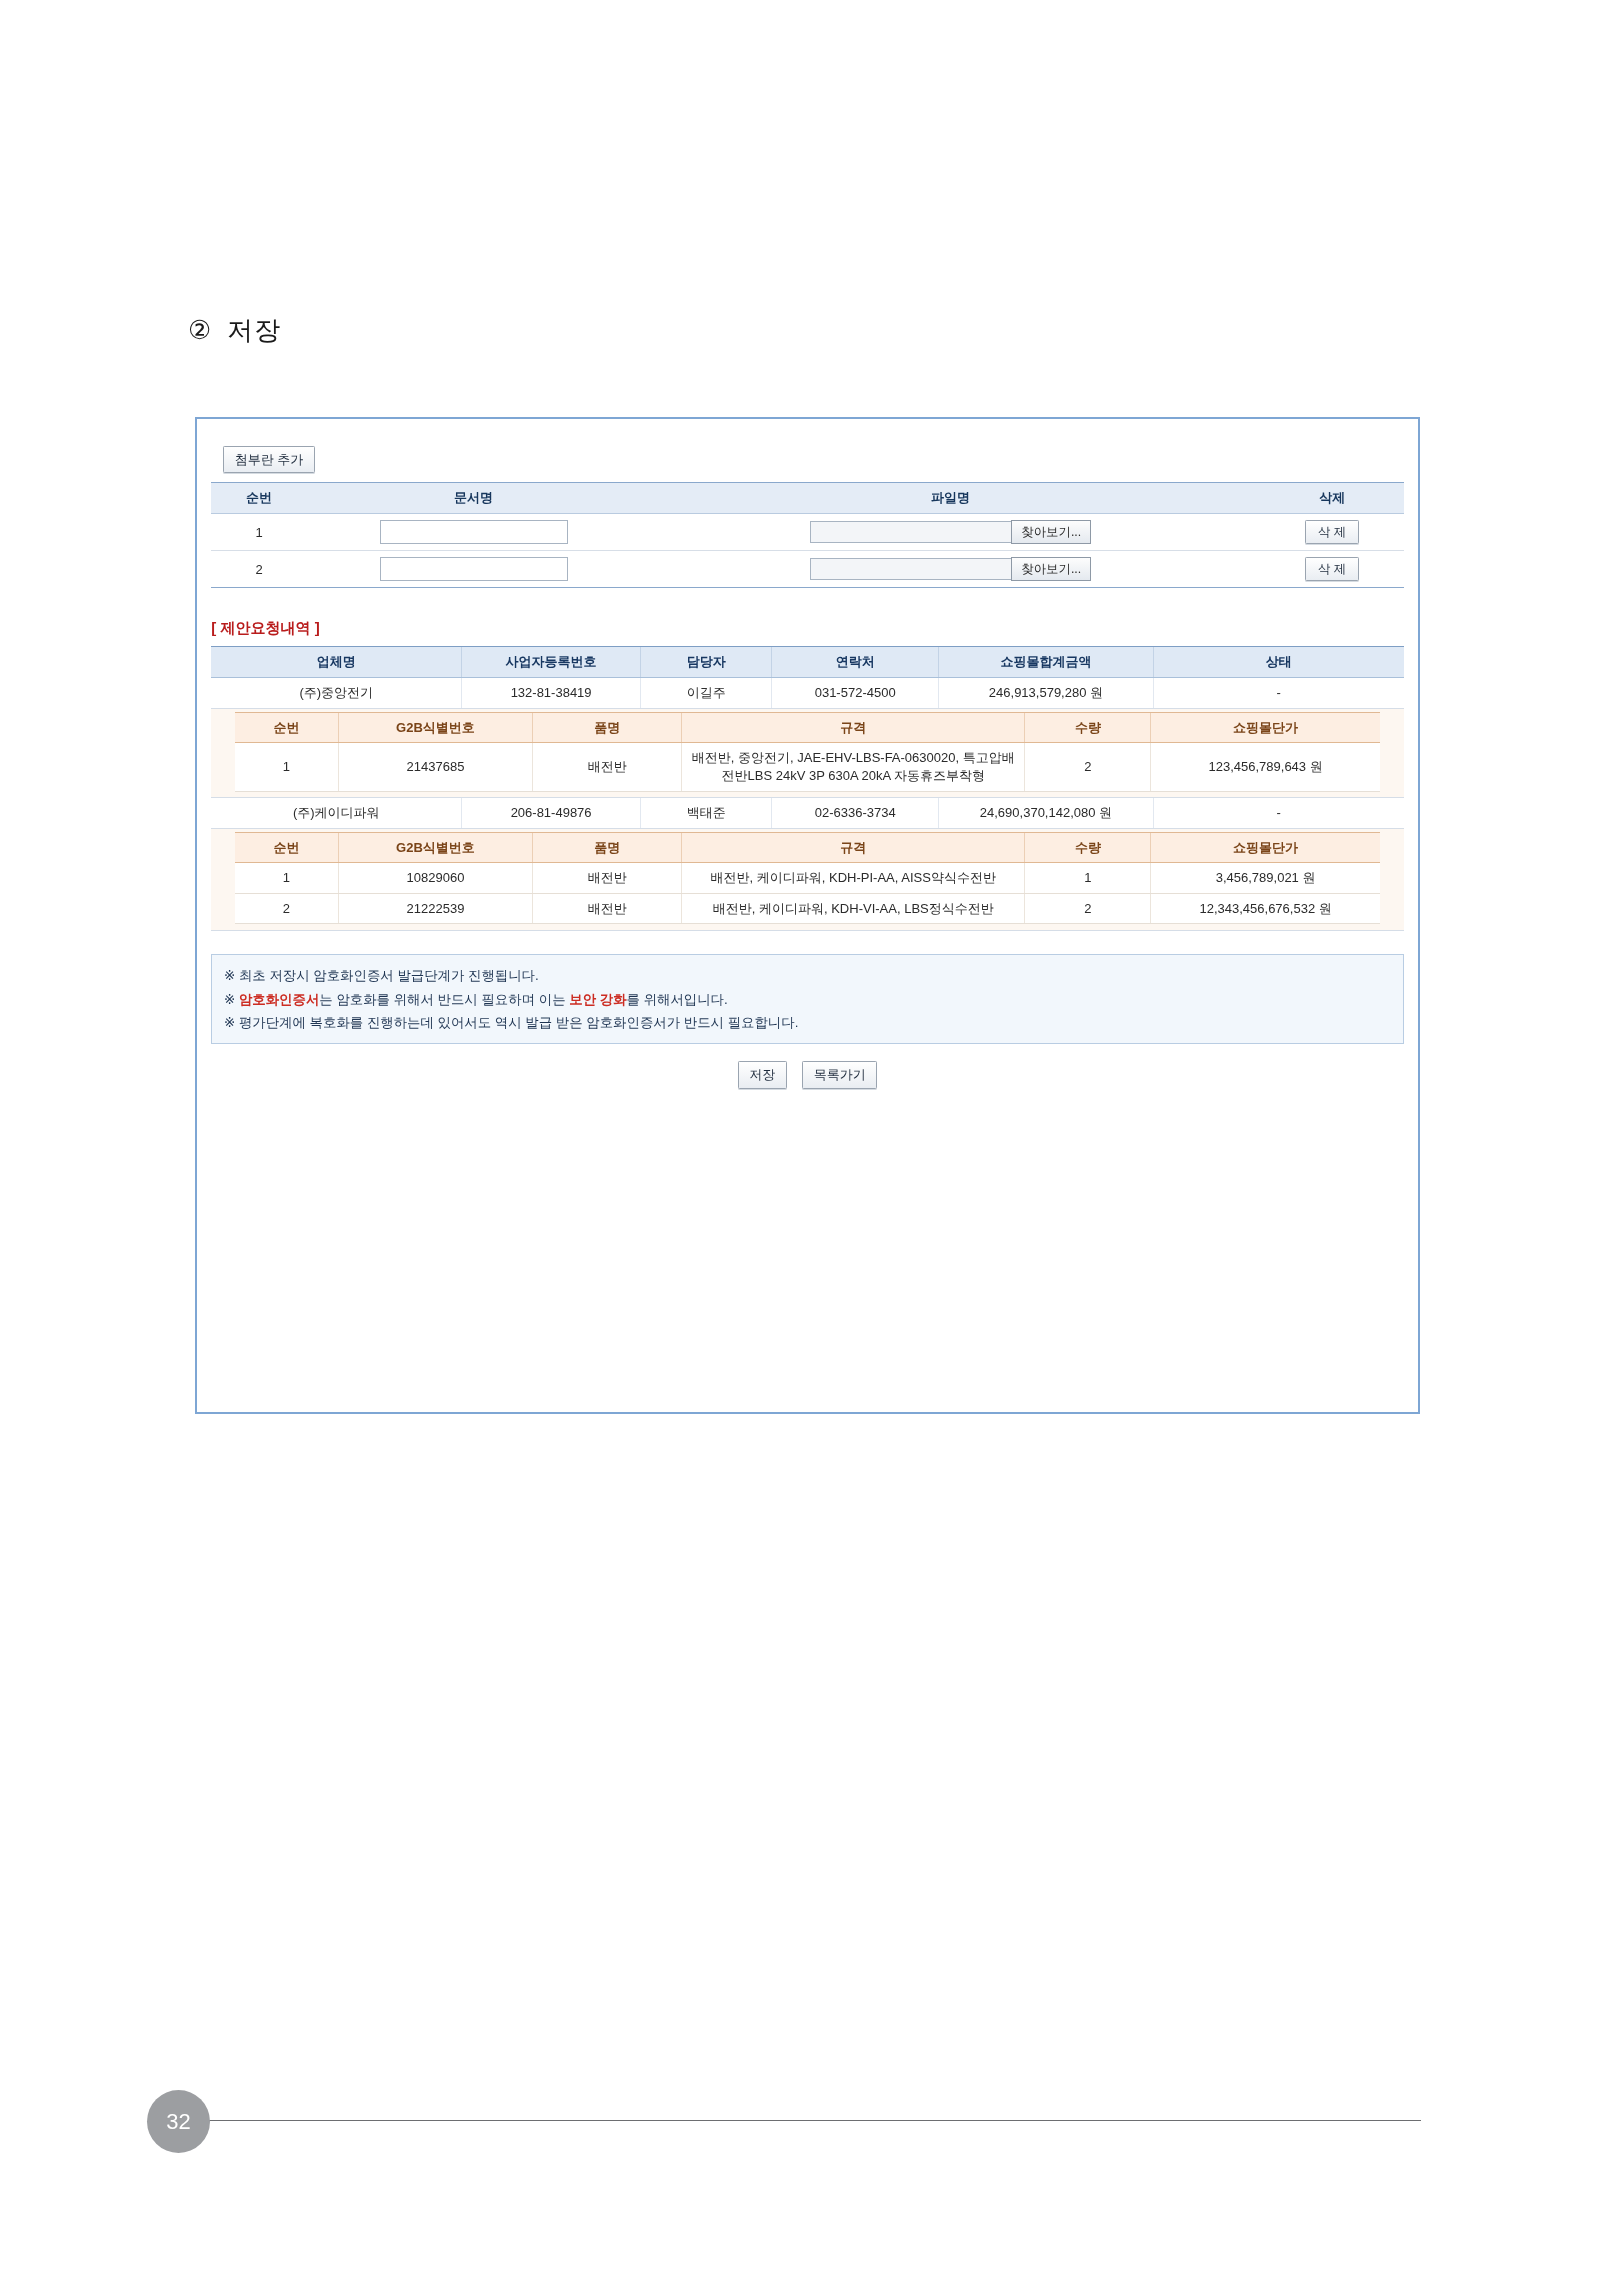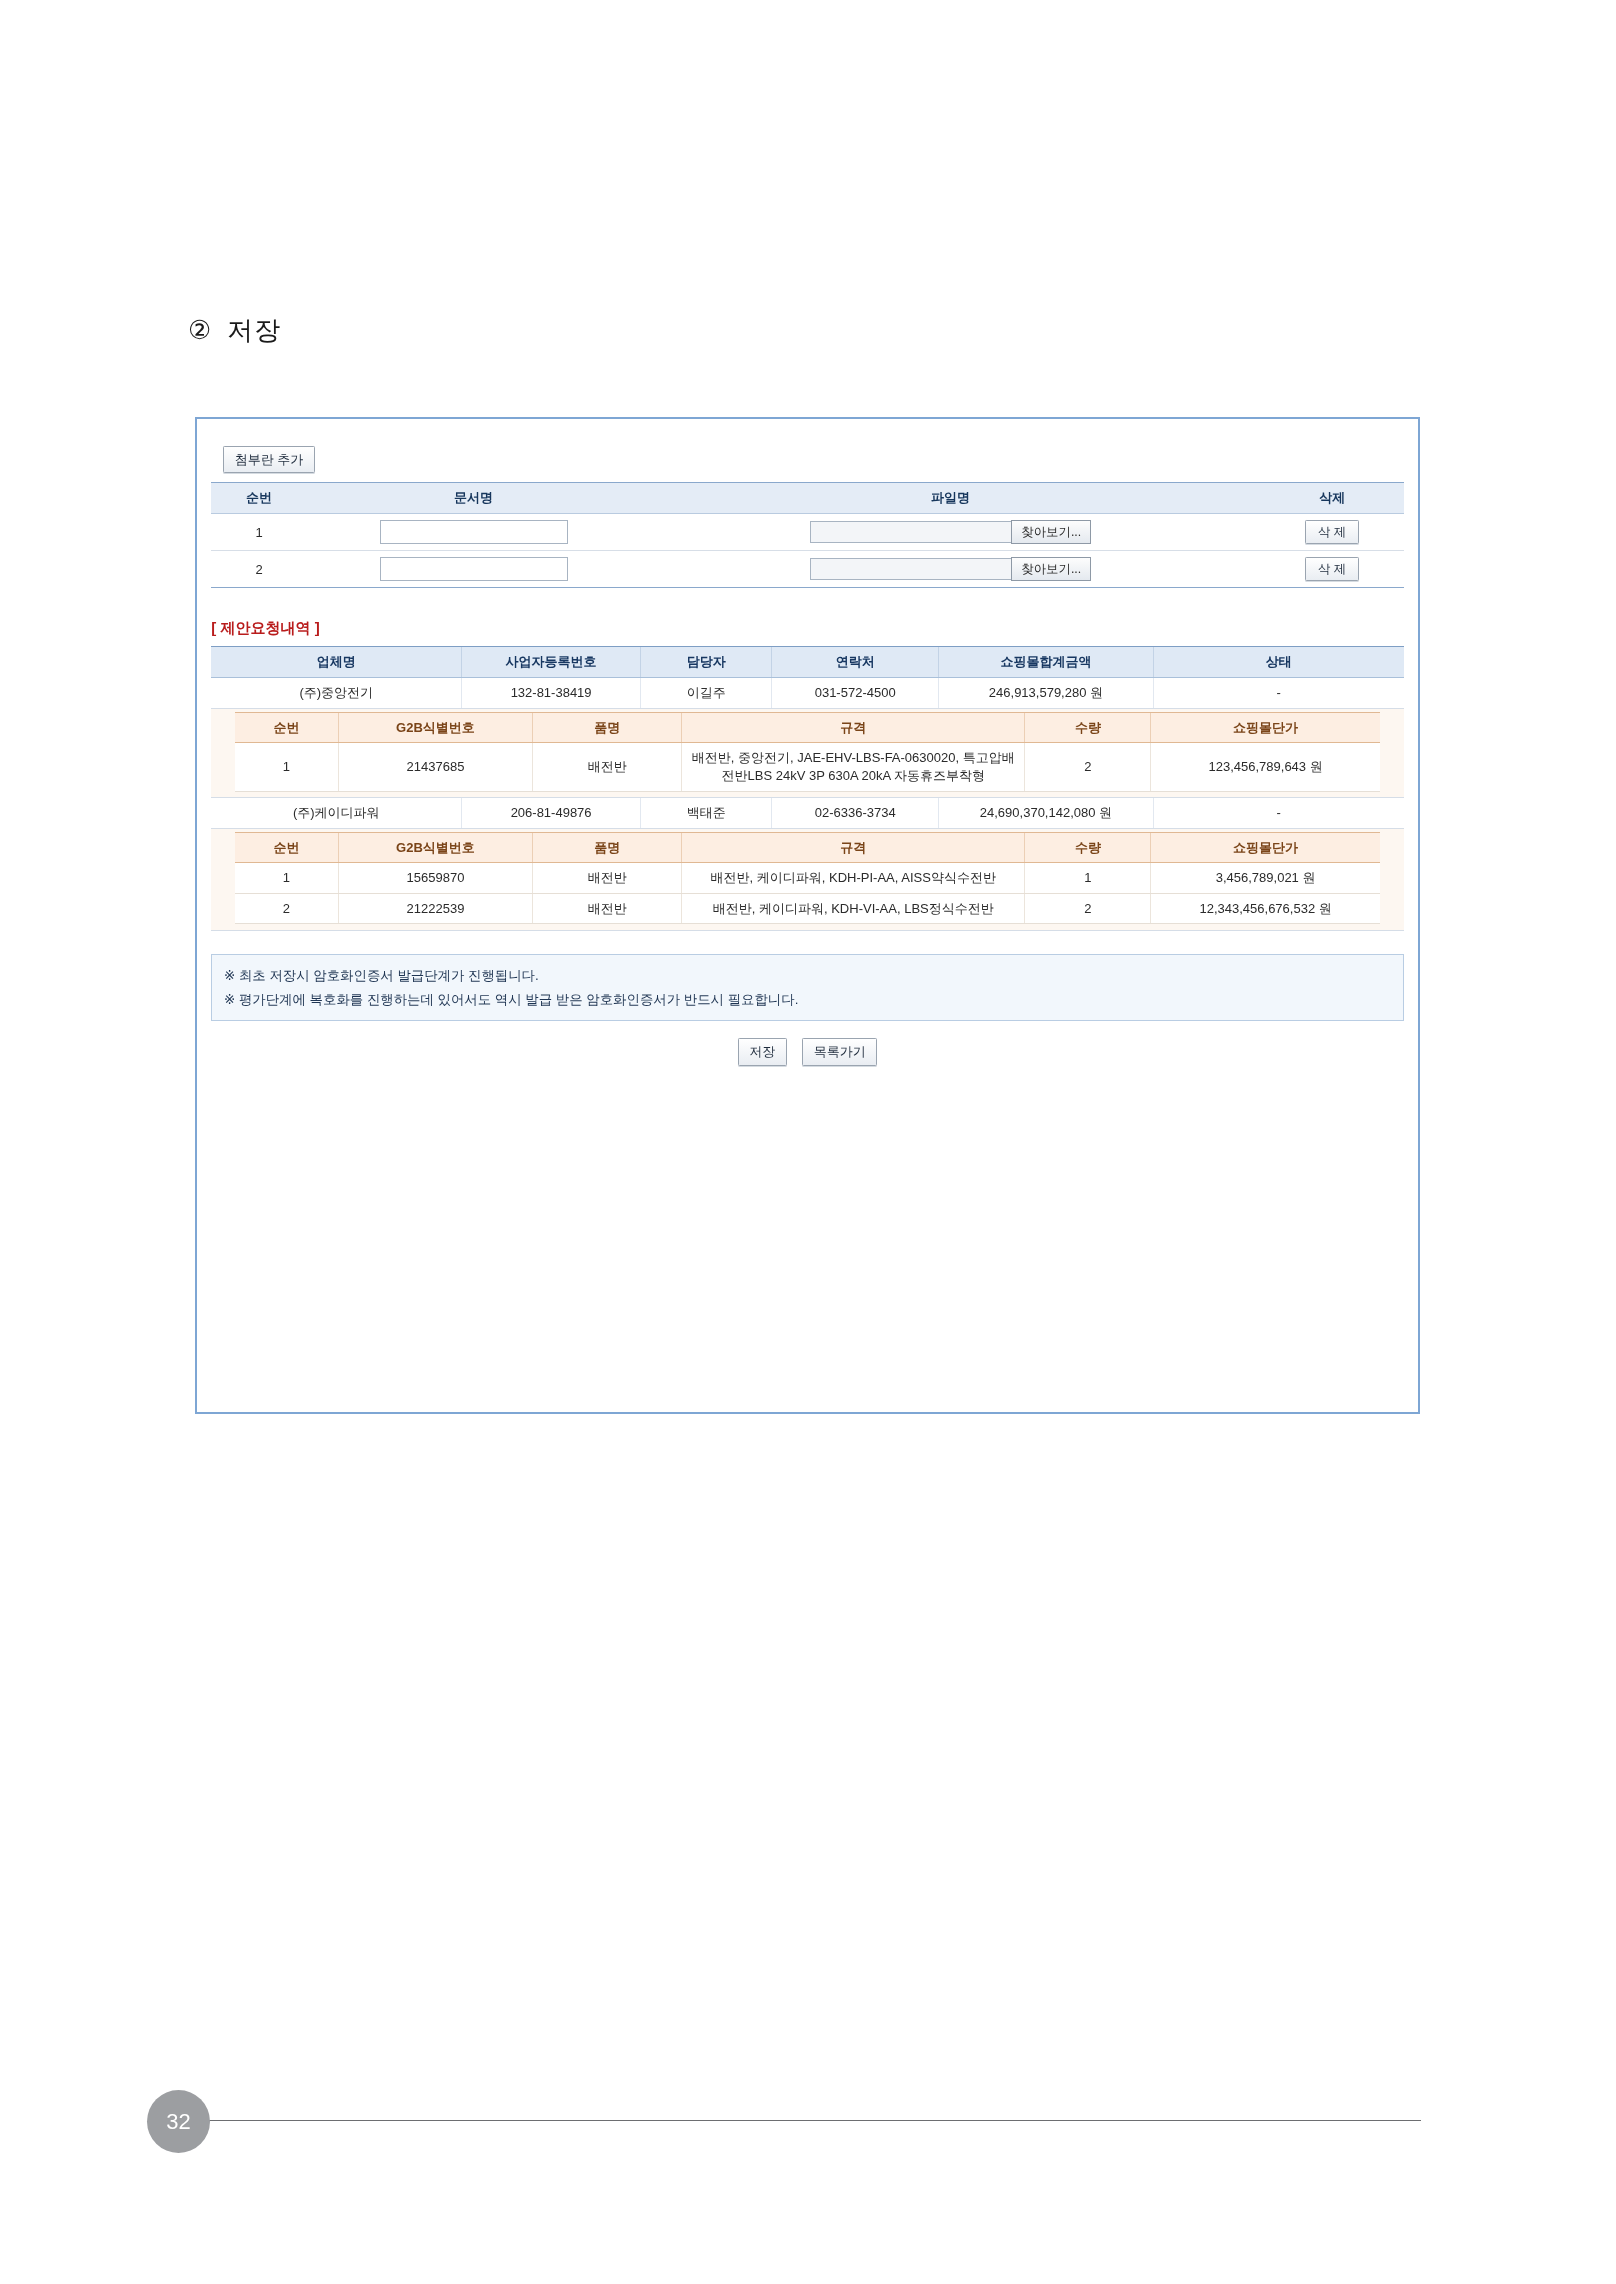--- a/index.html
+++ b/index.html
@@ -339,21 +339,21 @@
                   <th style="width:17%">G2B식별번호</th>
                   <th style="width:13%">품명</th>
                   <th style="width:30%">규격</th>
                   <th style="width:11%">수량</th>
                   <th style="width:20%">쇼핑몰단가</th>
                 </tr>
               </thead>
               <tbody>
                 <tr>
                   <td>1</td>
-                  <td>15659870</td>
+                  <td>10829060</td>
                   <td>배전반</td>
                   <td>배전반, 케이디파워, KDH-PI-AA, AISS약식수전반</td>
                   <td>1</td>
                   <td>3,456,789,021 원</td>
                 </tr>
                 <tr>
                   <td>2</td>
                   <td>21222539</td>
                   <td>배전반</td>
                   <td>배전반, 케이디파워, KDH-VI-AA, LBS정식수전반</td>
@@ -363,20 +363,21 @@
               </tbody>
             </table>
           </div>
         </td>
       </tr>
     </tbody>
   </table>
 
   <div class="bottom-notice">
     <div>※ 최초 저장시 암호화인증서 발급단계가 진행됩니다.</div>
+    <div><span>※ </span><span class="strong-red">암호화인증서</span><span>는 암호화를 위해서 반드시 필요하며 이는 </span><span class="strong-red">보안 강화</span><span>를 위해서입니다.</span></div>
     <div>※ 평가단계에 복호화를 진행하는데 있어서도 역시 발급 받은 암호화인증서가 반드시 필요합니다.</div>
   </div>
 
   <div class="btn-row">
     <span class="btn">저장</span>
     <span class="btn">목록가기</span>
   </div>
 </div>
 
 <div class="footer-line"></div>

